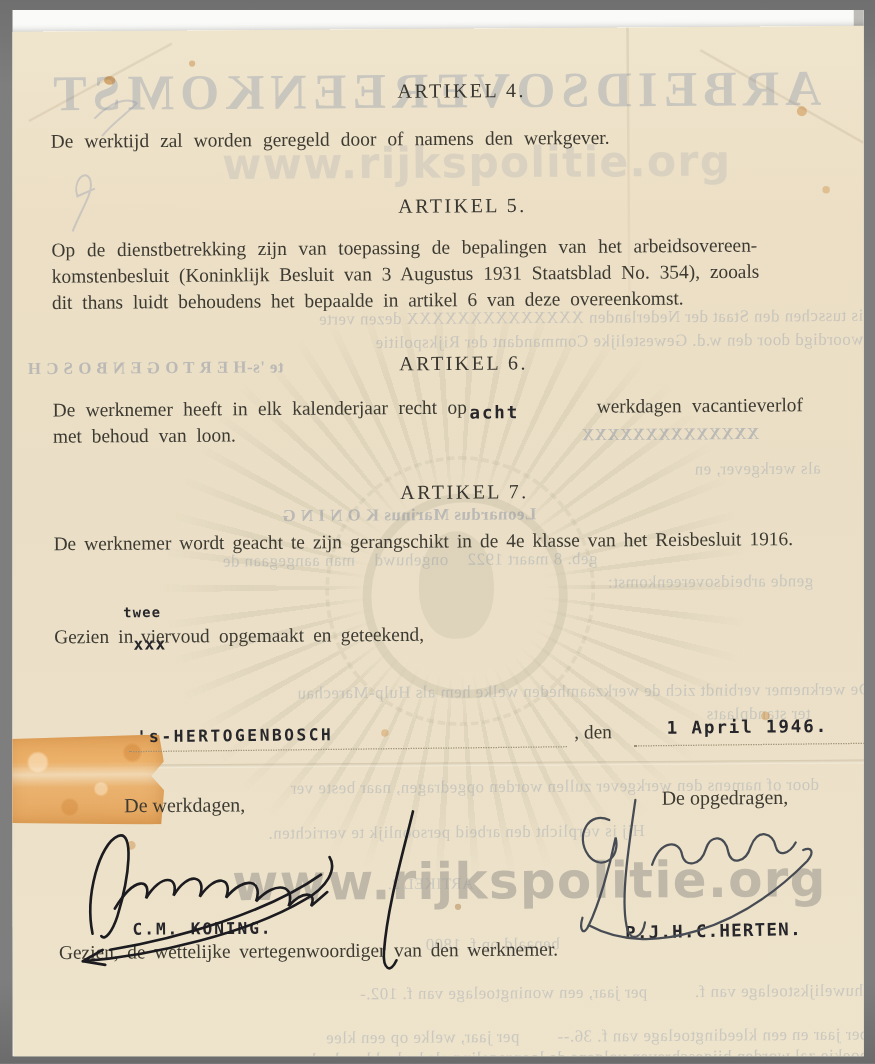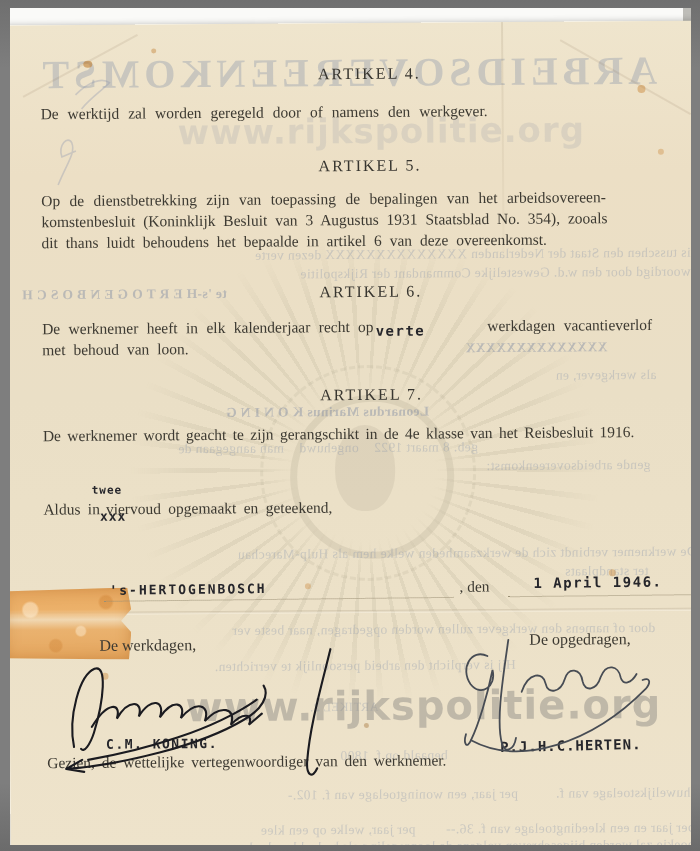--- a/index.html
+++ b/index.html
@@ -109,29 +109,29 @@
         <div class="heading" style="top:42px;">ARTIKEL 4.</div>
         <div class="pline" style="left:35px;top:80px;word-spacing:5px;">De werktijd zal worden geregeld door of namens den werkgever.</div>
 
         <div class="heading" style="top:134px;">ARTIKEL 5.</div>
         <div class="pline" style="left:35px;top:167px;word-spacing:5.5px;">Op de dienstbetrekking zijn van toepassing de bepalingen van het arbeidsovereen-</div>
         <div class="pline" style="left:35px;top:188px;word-spacing:4px;">komstenbesluit (Koninklijk Besluit van 3 Augustus 1931 Staatsblad No. 354), zooals</div>
         <div class="pline" style="left:35px;top:209px;word-spacing:4px;">dit thans luidt behoudens het bepaalde in artikel 6 van deze overeenkomst.</div>
 
         <div class="heading" style="top:260px;">ARTIKEL 6.</div>
         <div class="pline" style="left:35px;top:295px;word-spacing:4.5px;white-space:nowrap;">
-          <span>De werknemer heeft in elk kalenderjaar recht op</span><span class="typed" style="font-size:14px;letter-spacing:1.5px;display:inline-block;transform:translateY(4px);margin-left:2px;">verte</span><span style="display:inline-block;margin-left:62px;">werkdagen vacantieverlof</span>
+          <span>De werknemer heeft in elk kalenderjaar recht op</span><span class="typed" style="font-size:14px;letter-spacing:1.5px;display:inline-block;transform:translateY(4px);margin-left:2px;">acht</span><span style="display:inline-block;margin-left:62px;">werkdagen vacantieverlof</span>
         </div>
         <div class="pline" style="left:35px;top:316px;word-spacing:4px;">met behoud van loon.</div>
 
         <div class="heading" style="top:363px;">ARTIKEL 7.</div>
         <div class="pline" style="left:35px;top:402px;word-spacing:2.5px;">De werknemer wordt geacht te zijn gerangschikt in de 4e klasse van het Reisbesluit 1916.</div>
 
         <div class="pline" style="left:35px;top:474px;word-spacing:3.5px;white-space:nowrap;">
-          <span>Aldus in</span><span class="corr typed"><span class="above">twee</span><span class="strike">xxx</span></span><span>viervoud opgemaakt en geteekend,</span>
+          <span>Gezien in</span><span class="corr typed"><span class="above">twee</span><span class="strike">xxx</span></span><span>viervoud opgemaakt en geteekend,</span>
         </div>
 
         <div style="position:absolute;left:0;top:0;width:100%;transform:rotate(-0.25deg);">
           <div class="dotline" style="left:92px;top:574px;width:350px;"></div>
           <div class="typed" style="position:absolute;left:98px;top:557px;font-size:13px;letter-spacing:2px;">'s-HERTOGENBOSCH</div>
           <div class="pline" style="left:448px;top:556px;">, den</div>
           <div class="dotline" style="left:496px;top:574px;width:190px;"></div>
           <div class="typed" style="position:absolute;left:522px;top:554px;font-size:14px;letter-spacing:1.5px;">1 April 1946.</div>
         </div>
 

